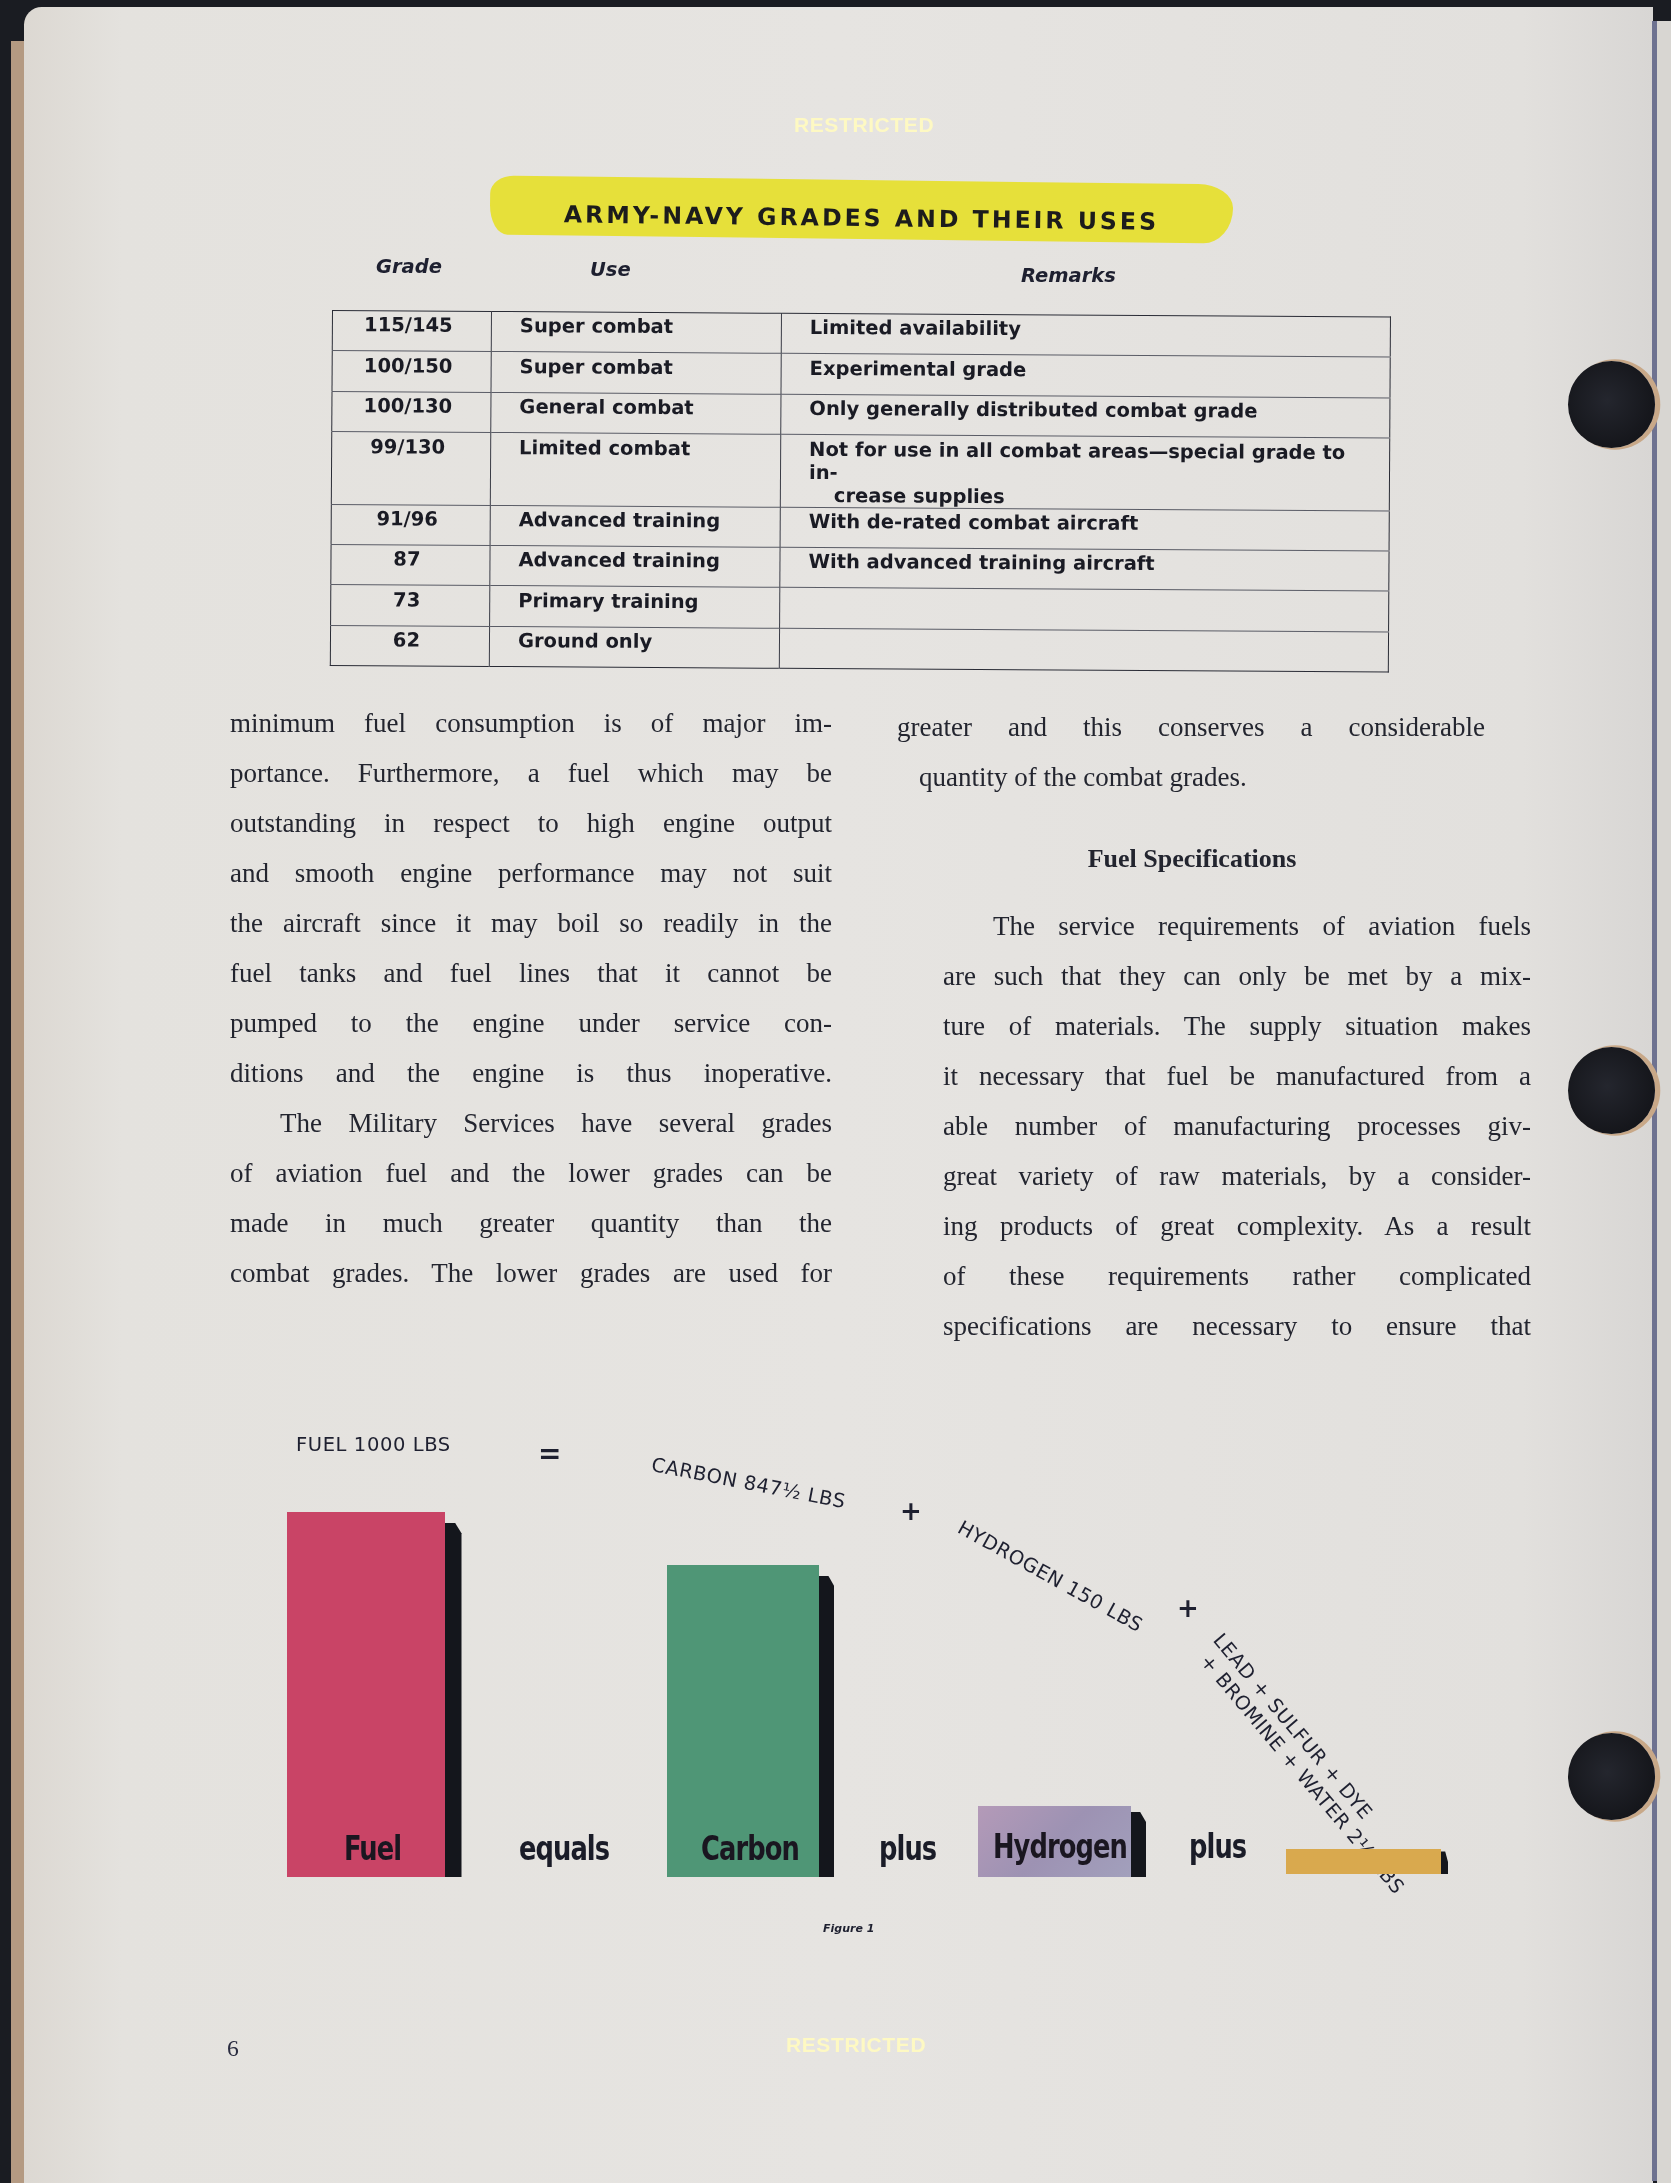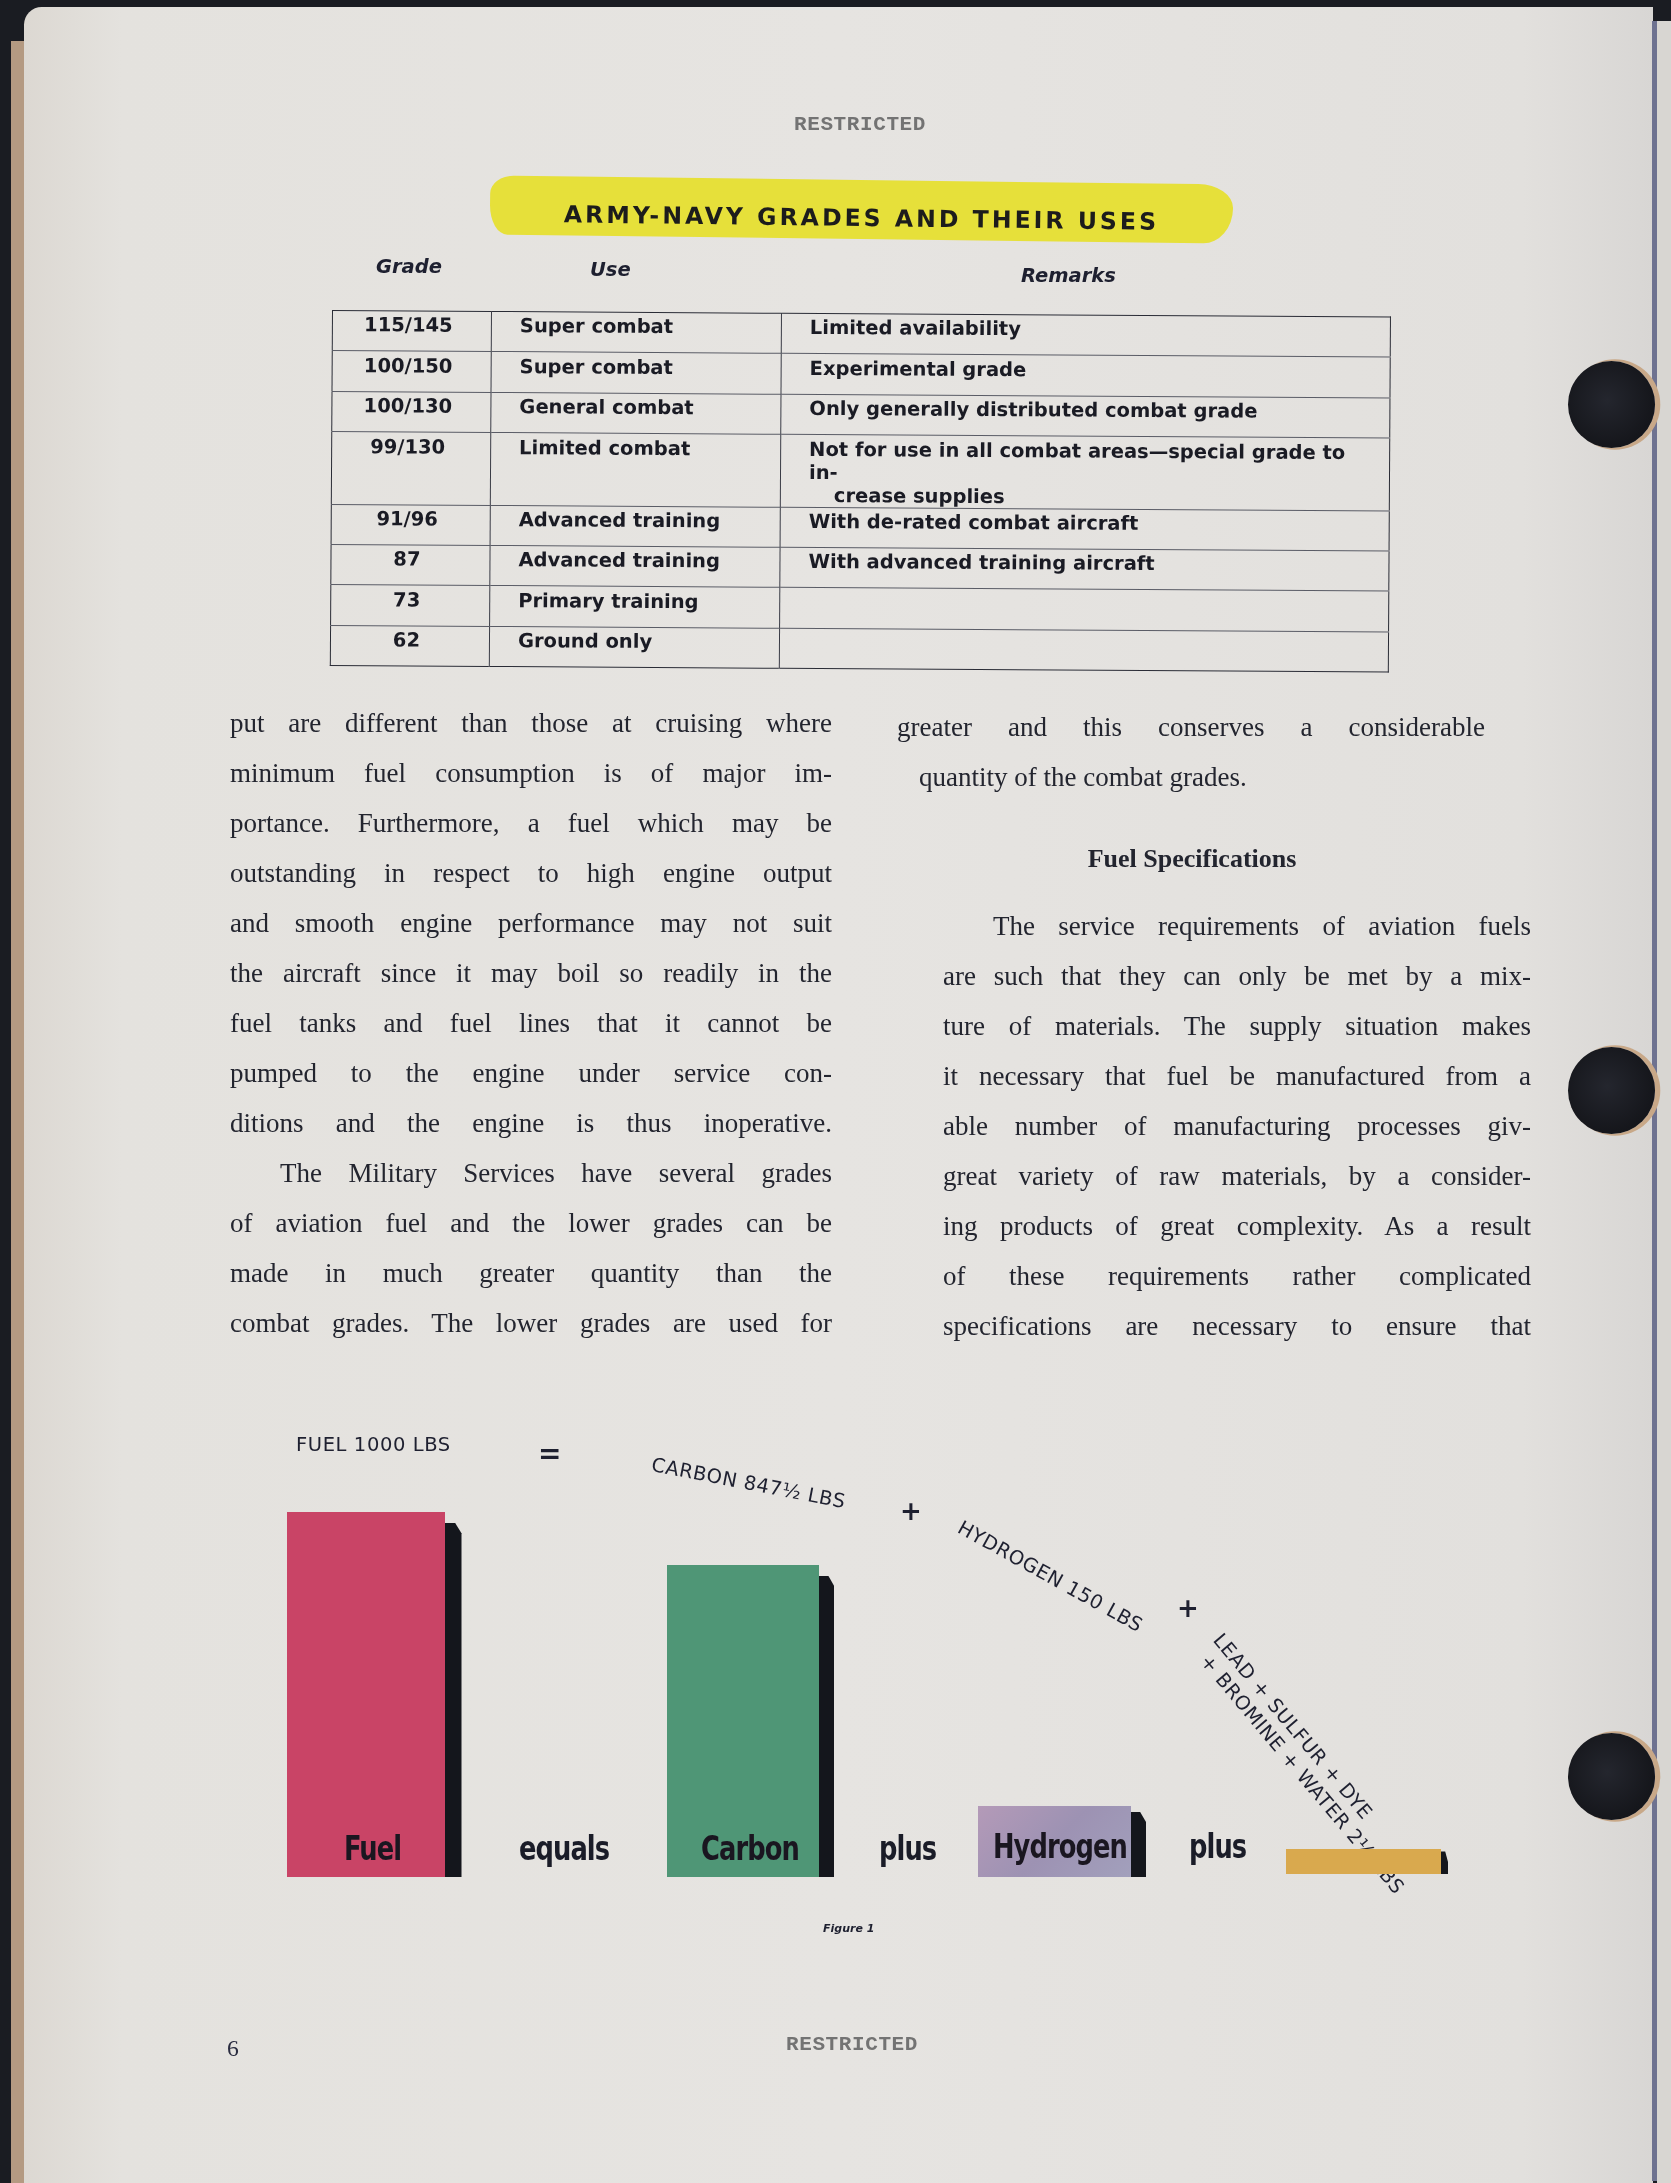--- a/index.html
+++ b/index.html
@@ -24,22 +24,22 @@
   .right-strip {
     position: absolute; left: 1657px; top: 21px; width: 14.8px; height: 2162px;
     background: #d8d6d2;
   }
   .hole {
     position: absolute; width: 87px; height: 87px; border-radius: 50%;
     background: radial-gradient(circle at 45% 45%, #24262e 0%, #15161b 70%);
     box-shadow: 3.5px 0 0 1.8px #c8a888;
   }
   .hdr {
-    position: absolute; font-weight: bold; color: #737373;
-    font-family: Liberation Mono, monospace; letter-spacing: 0.6px;
+    position: absolute; font-weight: bold; color: #fef9c3;
+    font-family: Liberation Sans, sans-serif; letter-spacing: 0.6px;
   }
   .banner {
     position: absolute; left: 490px; top: 180px; width: 743px; height: 59px;
     background: #e6e03a;
     border-radius: 23.6px 35px 29.5px 17.7px / 17.7px 23.6px 35px 29.5px;
     transform: rotate(0.7deg);
   }
   .banner-title {
     position: absolute; left: 490px; top: 204px; width: 743px; text-align: center;
     font-family: "DejaVu Sans", sans-serif; font-weight: bold; font-size: 23.6px;
@@ -165,21 +165,20 @@
     </tr>
     <tr>
       <td class="g">62</td>
       <td class="u">Ground only</td>
       <td class="r"><span></span></td>
     </tr>
   </tbody>
 </table>
 
 <div class="col" style="left:230px; top:698px; width:602px;">
-  <span class="line">put are different than those at cruising where</span>
   <span class="line">minimum fuel consumption is of major im-</span>
   <span class="line">portance. Furthermore, a fuel which may be</span>
   <span class="line">outstanding in respect to high engine output</span>
   <span class="line">and smooth engine performance may not suit</span>
   <span class="line">the aircraft since it may boil so readily in the</span>
   <span class="line">fuel tanks and fuel lines that it cannot be</span>
   <span class="line">pumped to the engine under service con-</span>
   <span class="line">ditions and the engine is thus inoperative.</span>
   <span class="line indent">The Military Services have several grades</span>
   <span class="line">of aviation fuel and the lower grades can be</span>

